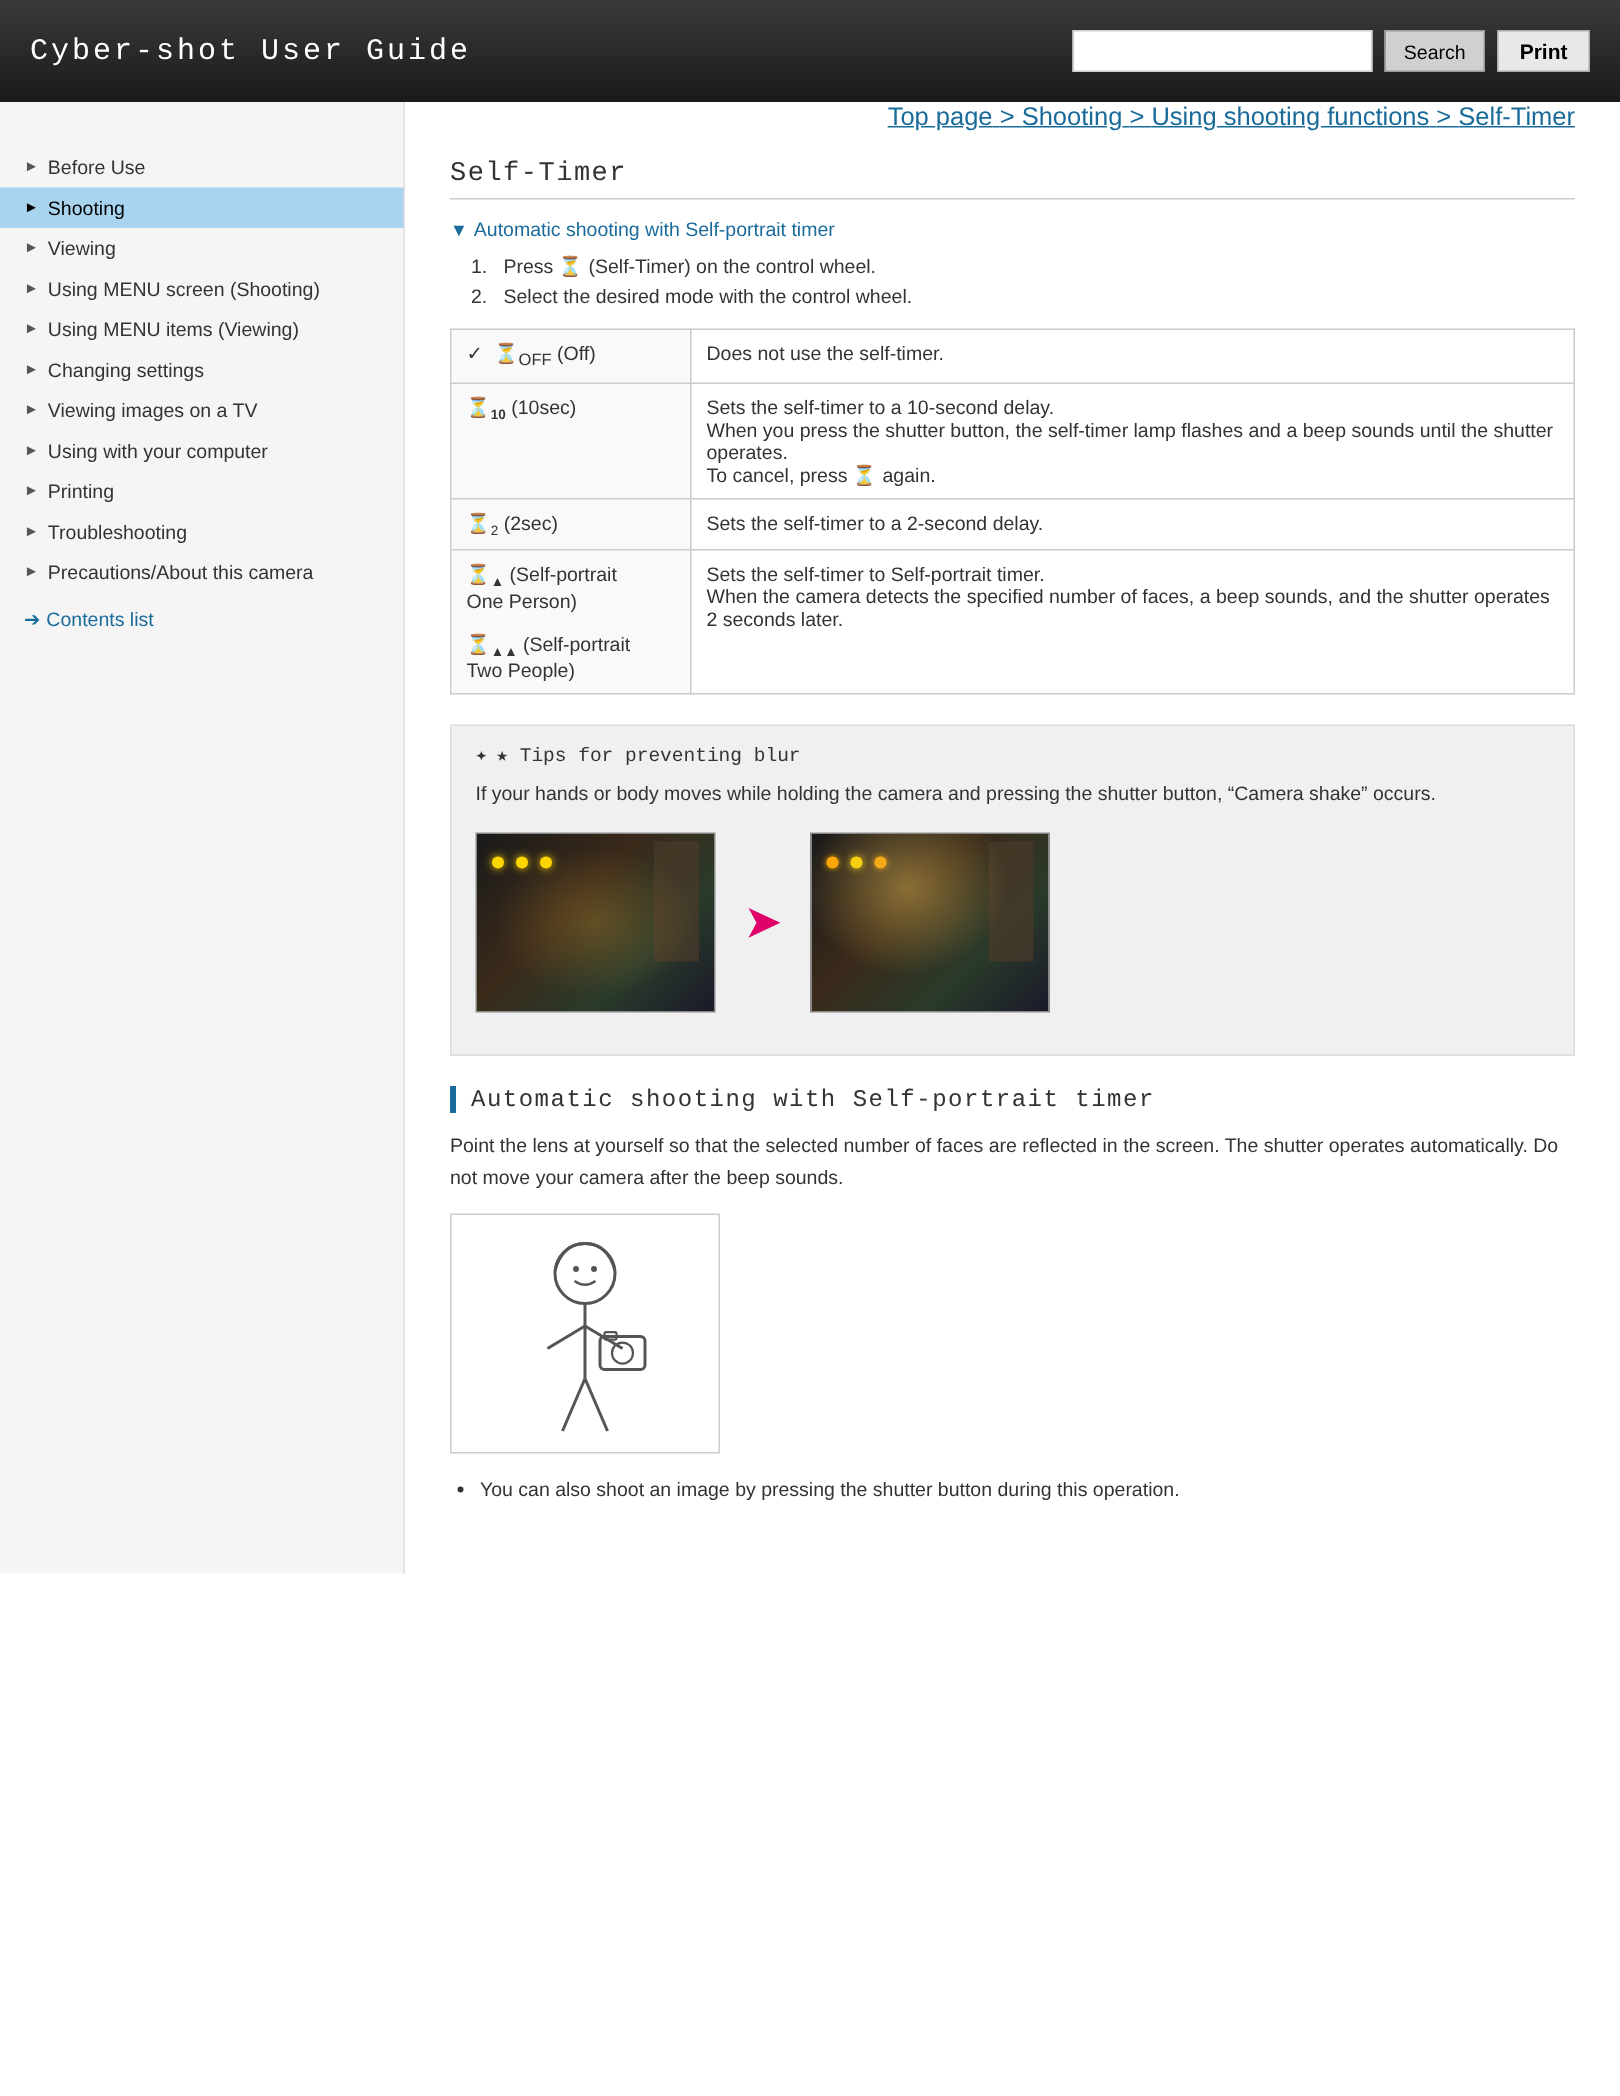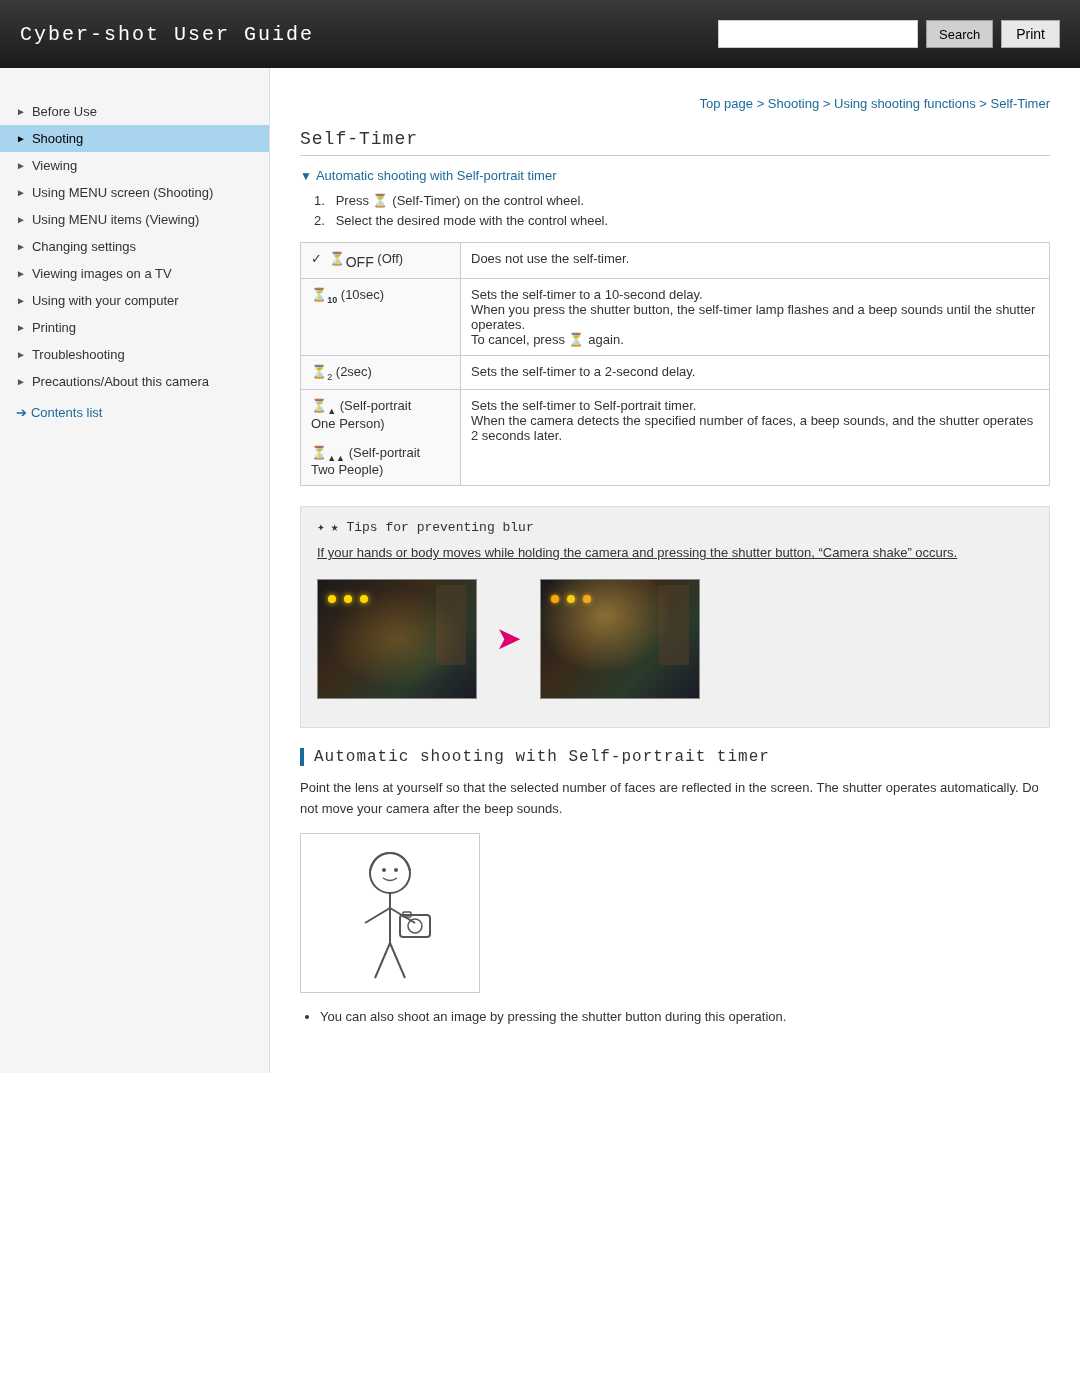--- a/index.html
+++ b/index.html
@@ -42,21 +42,21 @@
       cursor: pointer;
       font-size: 13px;
     }
     .print-btn {
       background: #e8e8e8;
       border: 1px solid #aaa;
       height: 28px;
       padding: 0 14px;
       cursor: pointer;
       font-size: 14px;
-      font-weight: normal;
+      font-weight: bold;
     }
 
     
     .main-layout {
       display: flex;
       min-height: 900px;
     }
 
     
     .sidebar {
@@ -97,24 +97,25 @@
     .arrow-right { color: #1a6b9a; }
 
     
     .content {
       flex: 1;
       padding: 0 30px 40px 30px;
     }
 
     
     .breadcrumb {
-      padding: 28px 0 8px 0;
-      font-size: 13px;
+      padding: 0 0 8px 0;
+      font-size: 17px;
       color: #1a6b9a;
       text-align: right;
+      text-decoration: underline;
     }
     .breadcrumb a { color: #1a6b9a; text-decoration: none; }
     .breadcrumb span { color: #1a6b9a; }
 
     
     .page-title {
       font-size: 18px;
       font-family: 'Courier New', monospace;
       letter-spacing: 1px;
       font-weight: normal;
@@ -165,21 +166,21 @@
       font-size: 13px;
     }
     .tips-title {
       font-family: 'Courier New', monospace;
       font-size: 13px;
       margin-bottom: 8px;
       display: flex;
       align-items: center;
       gap: 6px;
     }
-    .tips-text { margin-bottom: 5px; line-height: 1.5; text-decoration: underline; }
+    .tips-text { margin-bottom: 5px; line-height: 1.5; }
 
     
     .img-row {
       display: flex;
       align-items: center;
       gap: 20px;
       margin: 16px 0;
     }
     .img-placeholder {
       width: 160px;
@@ -356,21 +357,21 @@
         <span>2. &nbsp; Select the desired mode with the control wheel.</span>
       </div>
     </div>
 
     <table class="timer-table">
       <tbody>
 
         <tr>
           <td>
             <span style="margin-right:4px;">✓</span>
-            <span>⏳<sub style="font-size:14px;">OFF</sub> (Off)</span>
+            <span>⏳<sub style="font-size:11px;">OFF</sub> (Off)</span>
           </td>
           <td>
             <span>Does not use the self-timer.</span>
           </td>
         </tr>
         <tr>
           <td>
             <span>⏳<sub style="font-size:9px;font-weight:bold;">10</sub> (10sec)</span>
           </td>
           <td>

